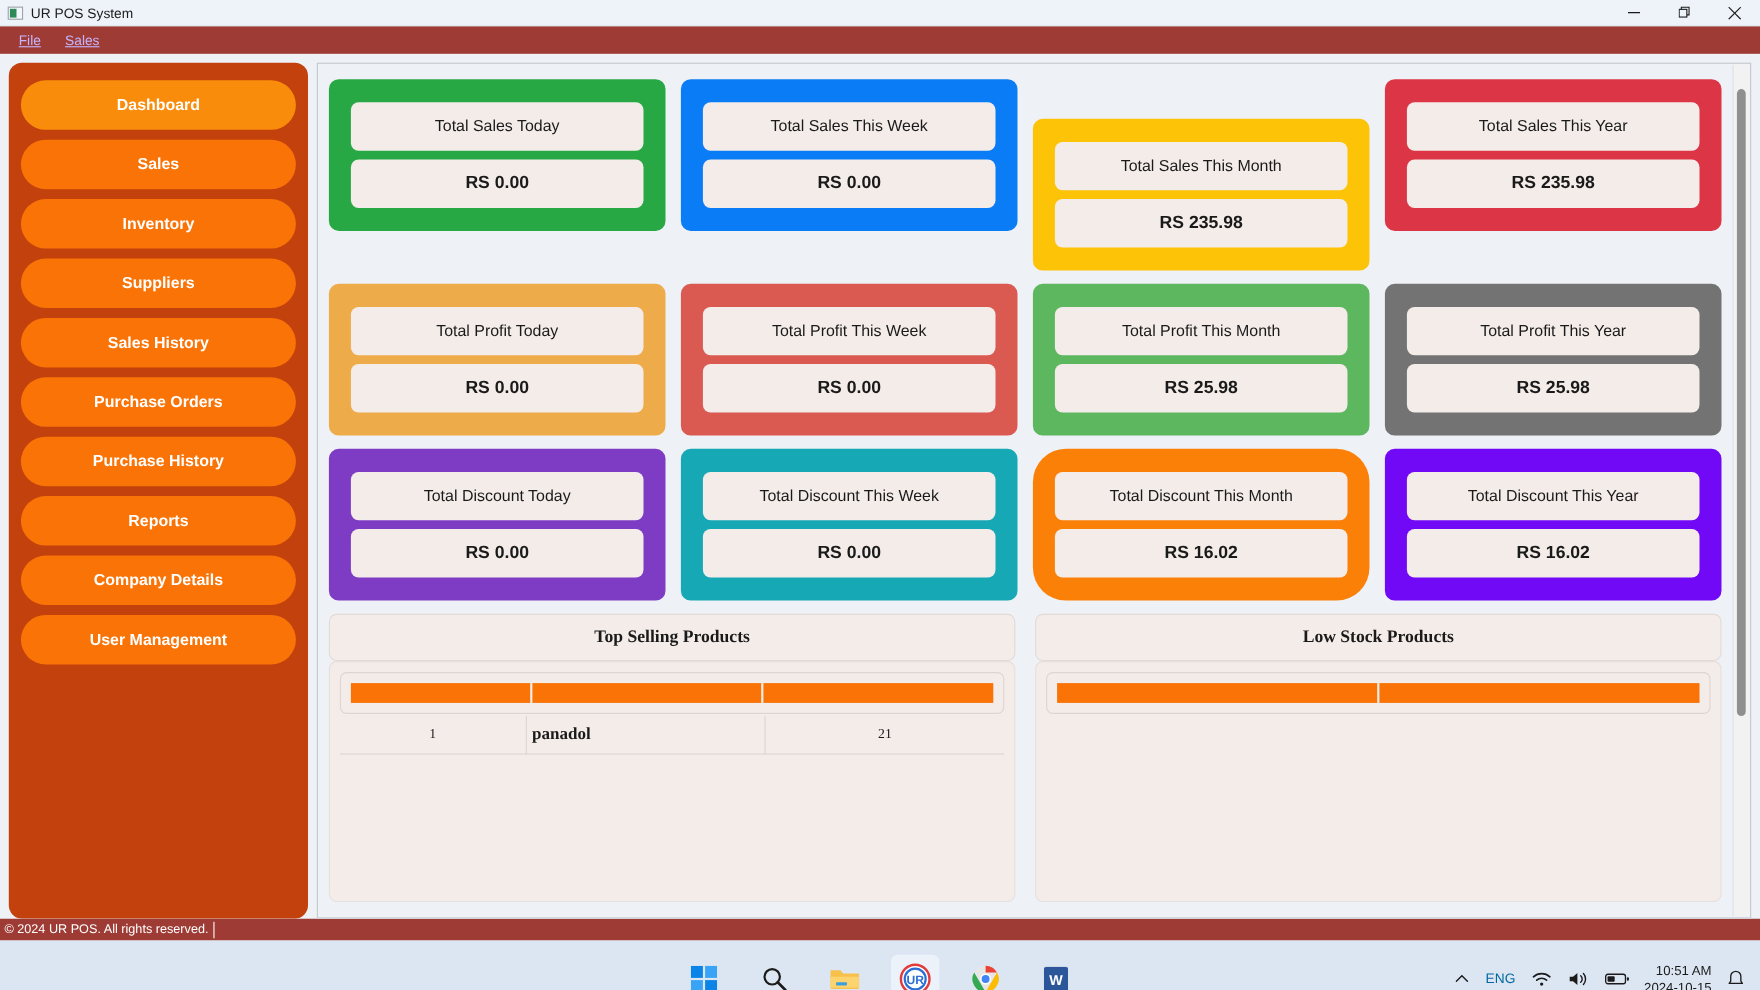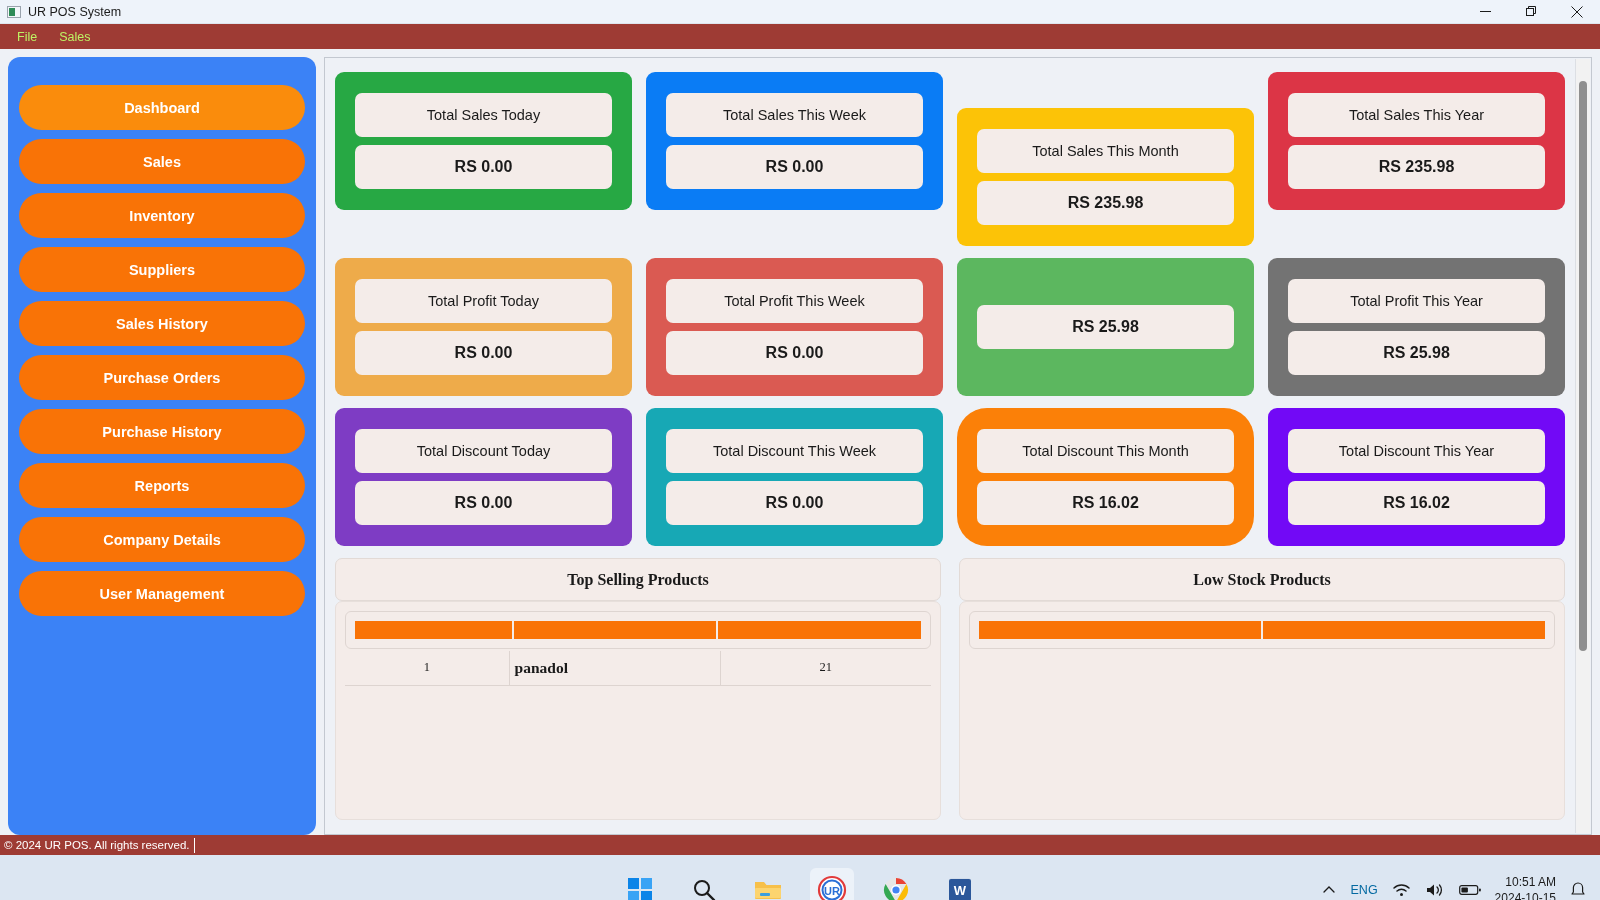--- a/index.html
+++ b/index.html
@@ -31,35 +31,35 @@
     color: #1b1b1b;
   }
   .win-btn svg { display:block; }
 
   
   .menubar {
     height: 25px; background: #9e3b34;
     display: flex; align-items: center; padding-left: 8px; gap: 4px;
   }
   .menu-item {
-    font-size: 12.5px; color: #bef264;
-    padding: 3px 9px; border-radius: 2px;
+    font-size: 12.5px; color: #c4b5fd;
+    padding: 3px 9px; border-radius: 2px; text-decoration: underline;
   }
 
   
   .window-body {
     height: 786px; background: #eef1f6;
     display: flex; padding: 8px 8px 0 8px; gap: 8px;
     position: relative;
   }
 
   
   .sidebar {
-    width: 308px; background: #3b82f6;
-    border-radius: 12px; padding: 28px 11px;
+    width: 272px; background: #c2410c;
+    border-radius: 12px; padding: 16px 11px;
     display: flex; flex-direction: column; gap: 9px;
     flex-shrink: 0;
   }
   .nav-btn {
     height: 45px; border: none; border-radius: 23px;
     background: #f97306; color: #ffffff;
     font-family: "Liberation Sans", sans-serif;
     font-size: 14.5px; font-weight: 600;
     cursor: pointer; width: 100%;
   }
@@ -244,20 +244,21 @@
       <section class="card-row">
         <div class="stat-card" style="background: rgb(238, 171, 74);">
           <div class="stat-label">Total Profit Today</div>
           <div class="stat-value">RS 0.00</div>
         </div>
         <div class="stat-card" style="background: rgb(218, 90, 82);">
           <div class="stat-label">Total Profit This Week</div>
           <div class="stat-value">RS 0.00</div>
         </div>
         <div class="stat-card" style="background: rgb(92, 183, 95);">
+          <div class="stat-label">Total Profit This Month</div>
           <div class="stat-value">RS 25.98</div>
         </div>
         <div class="stat-card" style="background: #737373;">
           <div class="stat-label">Total Profit This Year</div>
           <div class="stat-value">RS 25.98</div>
         </div>
       </section>
 
       <section class="card-row">
         <div class="stat-card" style="background: rgb(126, 60, 196);">

